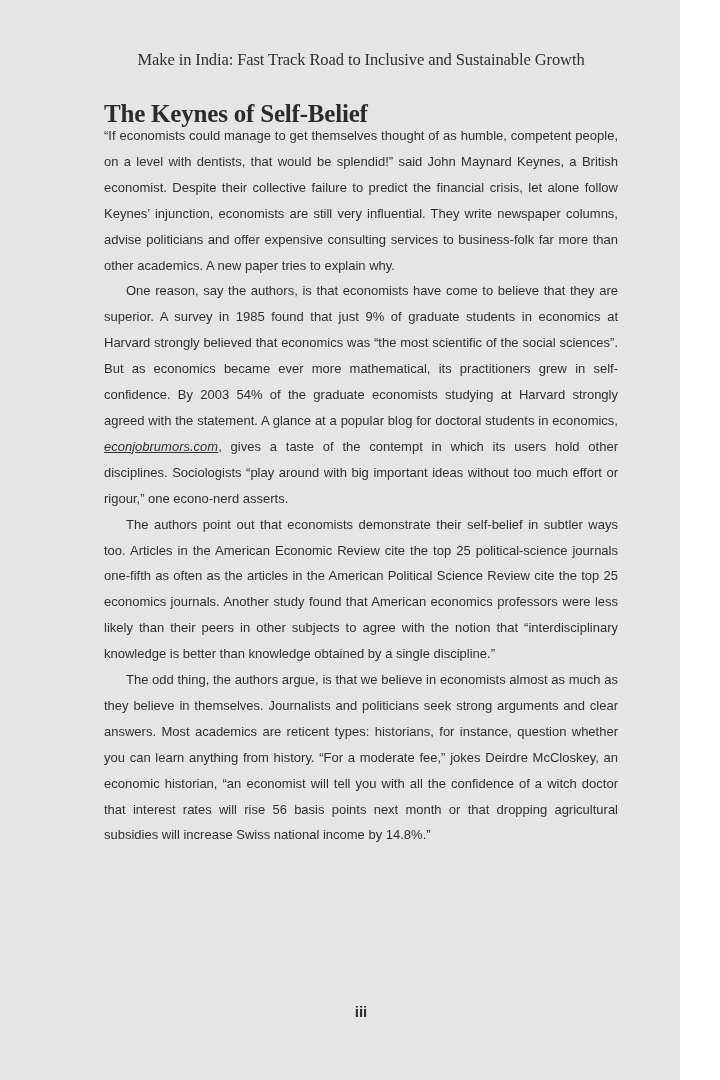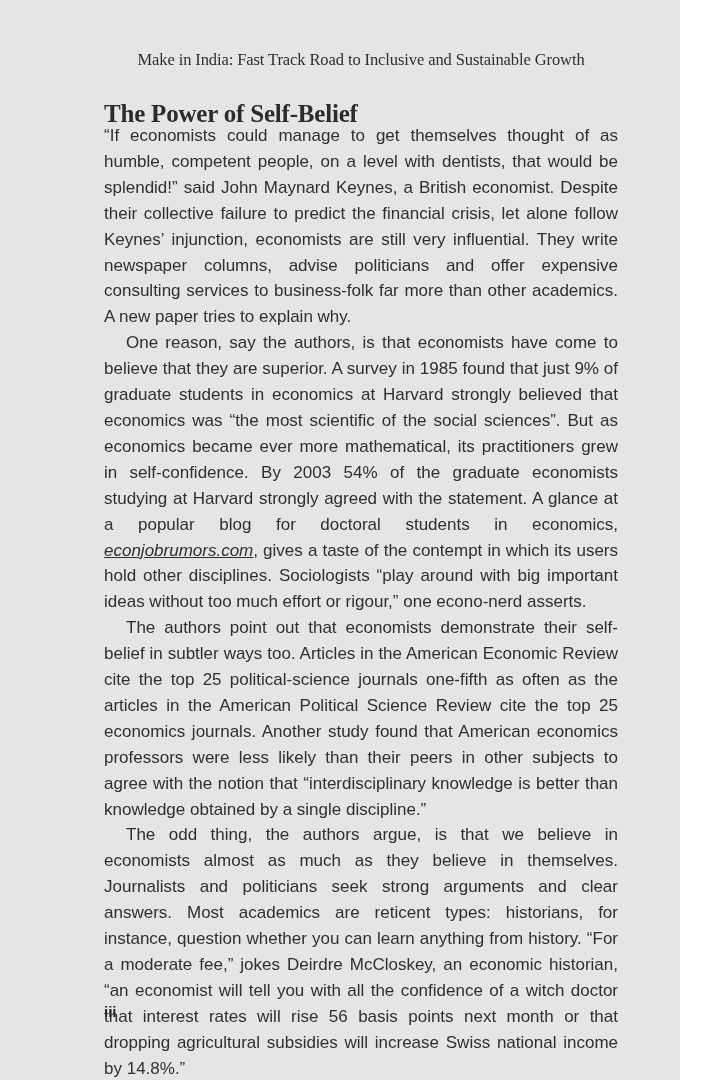--- a/index.html
+++ b/index.html
@@ -36,21 +36,21 @@
     font-size: 25px;
     letter-spacing: -0.2px;
     color: #2b2b2b;
   }
   .body-column {
     position: absolute;
     left: 104px;
     top: 123px;
     width: 514px;
     font-family: "Liberation Sans", sans-serif;
-    font-size: 17px;
+    font-size: 13px;
     line-height: 25.9px;
     color: #2f2f2f;
     text-align: justify;
     text-justify: inter-word;
     -webkit-hyphens: auto;
     hyphens: auto;
   }
   .body-column p {
     margin: 0;
   }
@@ -59,35 +59,35 @@
   }
   .body-column em {
     font-style: italic;
     text-decoration: underline;
   }
   .page-number {
     position: absolute;
     left: 104px;
     top: 1003px;
     width: 514px;
-    text-align: left;
+    text-align: center;
     font-family: "Liberation Sans", sans-serif;
     font-weight: bold;
     font-size: 15px;
     color: #2b2b2b;
   }
 </style>
 </head>
 <body>
 
 <div class="page">
 
   <div class="running-header">Make in India: Fast Track Road to Inclusive and Sustainable Growth</div>
 
-  <h1 class="article-title">The Power of Self-Belief</h1>
+  <h1 class="article-title">The Keynes of Self-Belief</h1>
 
   <div class="body-column">
 
     <p>“If economists could manage to get themselves thought of as humble, competent people, on a level with dentists, that would be splendid!” said John Maynard Keynes, a British economist. Despite their collective failure to predict the financial crisis, let alone follow Keynes’ injunction, economists are still very influential. They write newspaper columns, advise politicians and offer expensive consulting services to business-folk far more than other academics. A new paper tries to explain why.</p>
 
     <p class="indented"><span>One reason, say the authors, is that economists have come to believe that they are superior. A survey in 1985 found that just 9% of graduate students in economics at Harvard strongly believed that economics was “the most scientific of the social sciences”. But as economics became ever more mathematical, its practitioners grew in self-confidence. By 2003 54% of the graduate economists studying at Harvard strongly agreed with the statement. A glance at a popular blog for doctoral students in economics, </span><em>econjobrumors.com</em><span>, gives a taste of the contempt in which its users hold other disciplines. Sociologists “play around with big important ideas without too much effort or rigour,” one econo-nerd asserts.</span></p>
 
     <p class="indented">The authors point out that economists demonstrate their self-belief in subtler ways too. Articles in the American Economic Review cite the top 25 political-science journals one-fifth as often as the articles in the American Political Science Review cite the top 25 economics journals. Another study found that American economics professors were less likely than their peers in other subjects to agree with the notion that “interdisciplinary knowledge is better than knowledge obtained by a single discipline.”</p>
 
     <p class="indented">The odd thing, the authors argue, is that we believe in economists almost as much as they believe in themselves. Journalists and politicians seek strong arguments and clear answers. Most academics are reticent types: historians, for instance, question whether you can learn anything from history. “For a moderate fee,” jokes Deirdre McCloskey, an economic historian, “an economist will tell you with all the confidence of a witch doctor that interest rates will rise 56 basis points next month or that dropping agricultural subsidies will increase Swiss national income by 14.8%.”</p>

